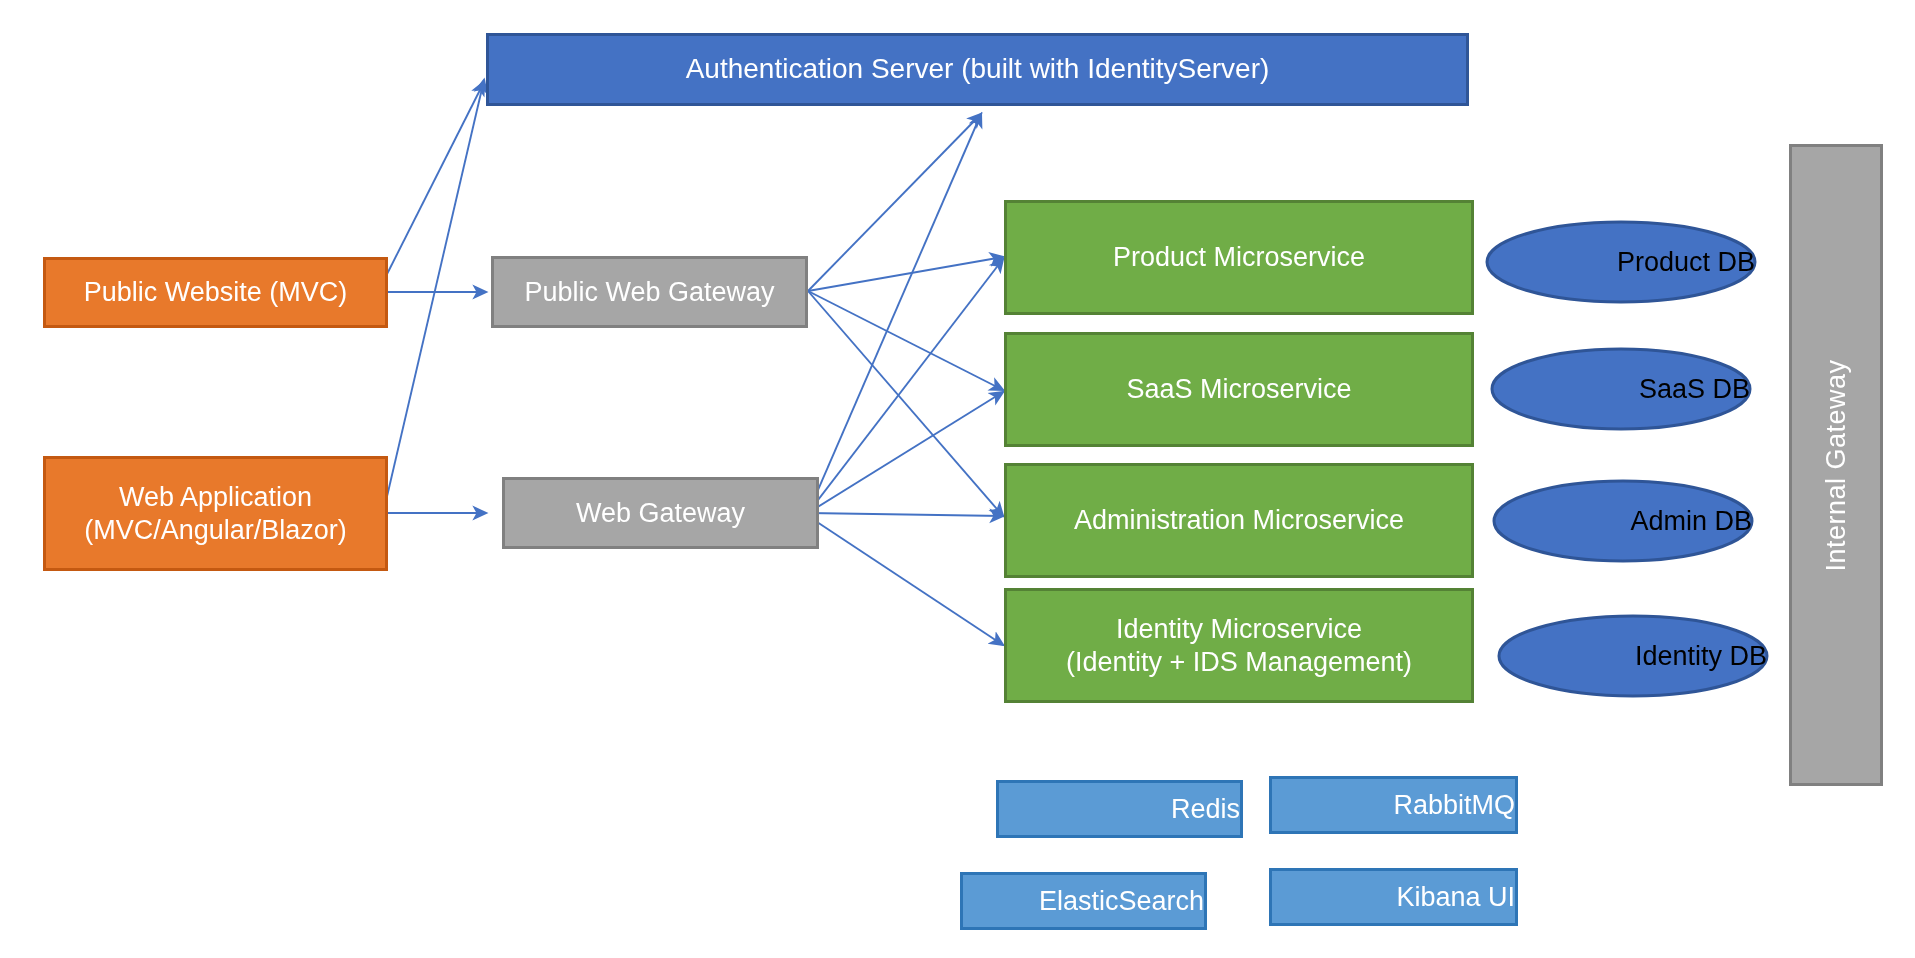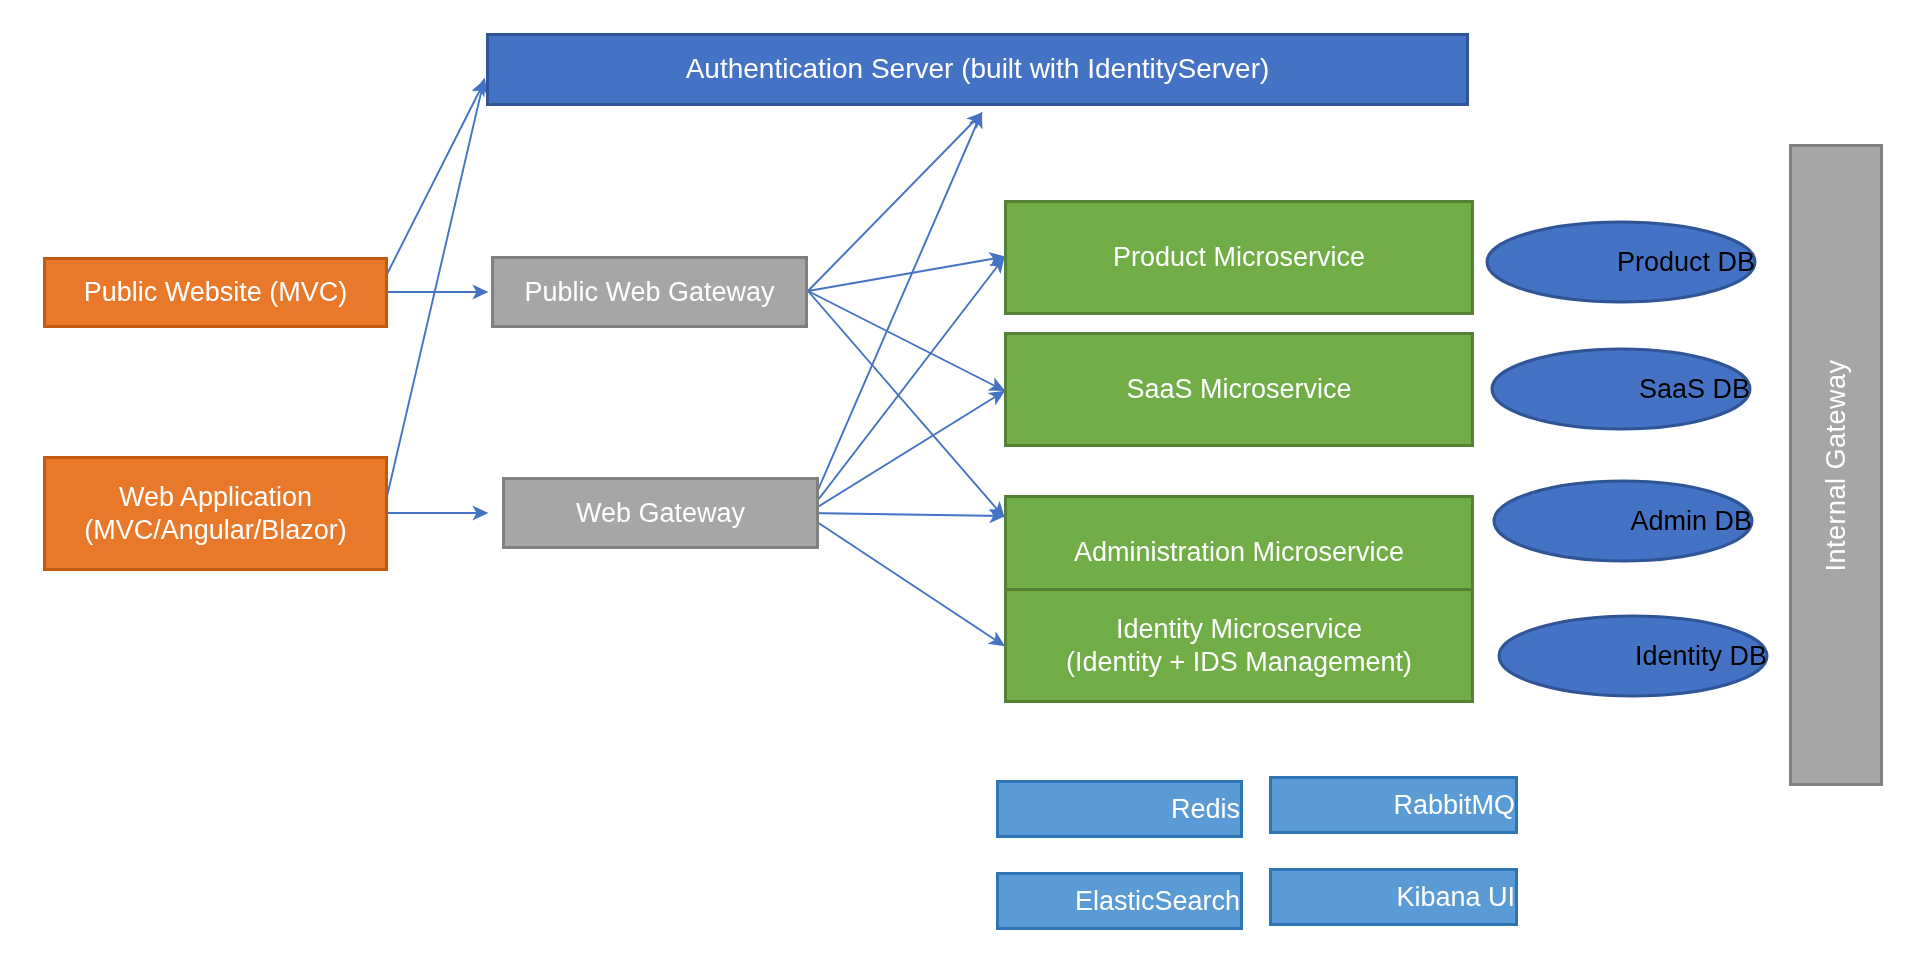--- a/index.html
+++ b/index.html
@@ -150,21 +150,21 @@
   </div>
 
   <div class="node service" style="left:1004px; top:200px; width:470px; height:115px;">
     <span>Product Microservice</span>
   </div>
 
   <div class="node service" style="left:1004px; top:332px; width:470px; height:115px;">
     <span>SaaS Microservice</span>
   </div>
 
-  <div class="node service" style="left:1004px; top:463px; width:470px; height:115px;margin-top:32px;">
+  <div class="node service" style="left:1004px; top:463px; width:470px; height:115px;">
     <span>Administration Microservice</span>
   </div>
 
   <div class="node service" style="left:1004px; top:588px; width:470px; height:115px;">
     <span>Identity Microservice
 (Identity + IDS Management)</span>
   </div>
 
   <svg class="layer" viewBox="0 0 1915 958">
     <ellipse cx="1621" cy="262" rx="134" ry="40" fill="#4472C4" stroke="#2F5597" stroke-width="3"></ellipse>
@@ -191,21 +191,21 @@
   </div>
 
   <div class="node infra" style="left:996px; top:780px; width:247px; height:58px;">
     <span>Redis</span>
   </div>
 
   <div class="node infra" style="left:1269px; top:776px; width:249px; height:58px;">
     <span>RabbitMQ</span>
   </div>
 
-  <div class="node infra" style="left:996px; top:872px; width:247px; height:58px;padding-left:13px;">
+  <div class="node infra" style="left:960px; top:872px; width:247px; height:58px;padding-left:13px;">
     <span>ElasticSearch</span>
   </div>
 
   <div class="node infra" style="left:1269px; top:868px; width:249px; height:58px;">
     <span>Kibana UI</span>
   </div>
 
 </div>
 
 </body></html>

